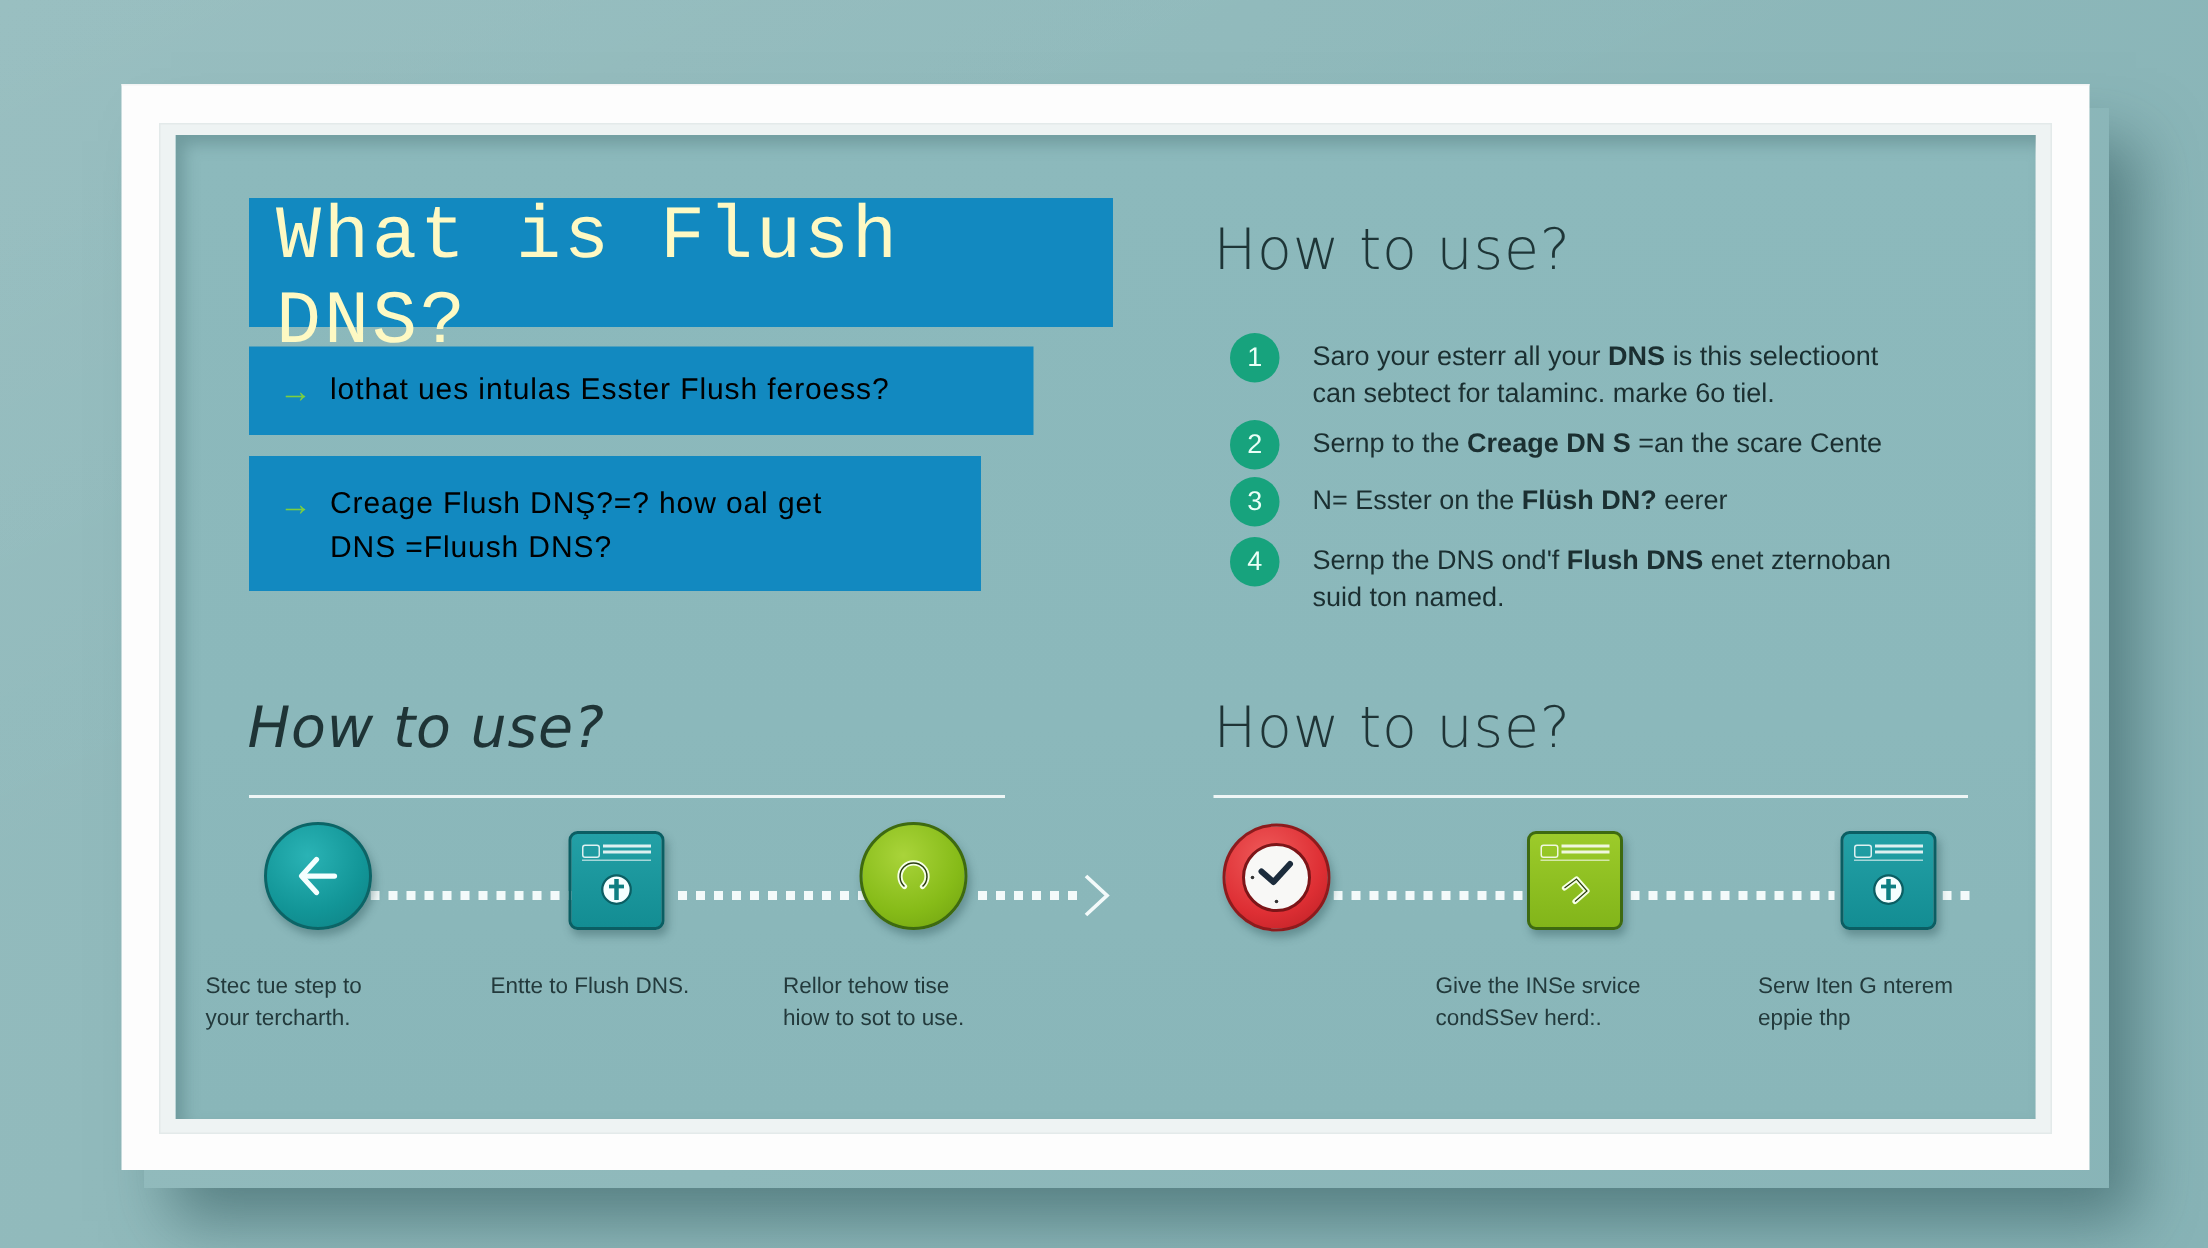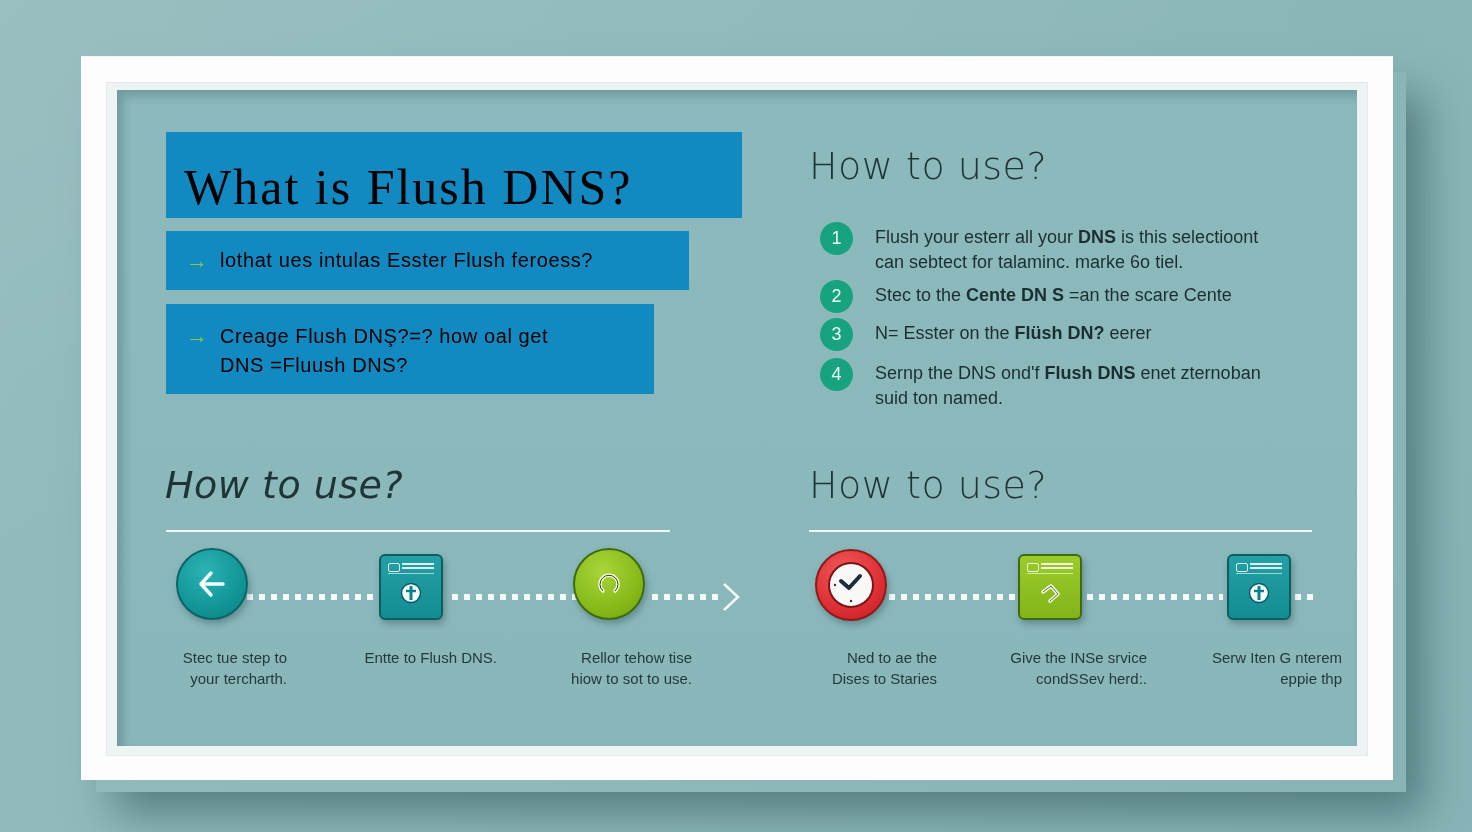--- a/index.html
+++ b/index.html
@@ -36,22 +36,22 @@
       overflow: hidden;
     }
 
     
     .title-box {
       position: absolute; left: 49px; top: 42px; width: 576px; height: 86px;
       background: #1289c0;
       display: flex; align-items: center; padding-left: 18px;
     }
     .title-text {
-      color: #000000; font-size: 50px; font-weight: 400; letter-spacing: 2px;
-      font-family: Liberation Serif, serif;
+      color: #fef9c3; font-size: 50px; font-weight: 400; letter-spacing: 2px;
+      font-family: Liberation Mono, monospace;
       margin-top: 24px;
     }
     .q-box {
       position: absolute; left: 49px; background: #1289c0;
       display: flex; align-items: flex-start; padding-left: 20px;
     }
     .q1 { top: 141px; width: 523px; height: 59px; align-items: center; }
     .q2 { top: 214px; width: 488px; height: 90px; padding-top: 18px; }
     .q-arrow { color: #7dcf3f; font-size: 22px; font-weight: 700; margin-right: 12px; line-height: 1; }
     .q2 .q-arrow { margin-top: 3px; }
@@ -109,21 +109,21 @@
       box-shadow: 2px 4px 6px rgba(30, 70, 72, 0.35);
     }
     .teal-sq { background: linear-gradient(180deg, #23a0a6, #138d93); border: 2px solid #0b5e63; }
     .lime-sq { background: linear-gradient(180deg, #9ccb2a, #82b51a); border: 2px solid #3e6a10; }
     .sq-bar { position: absolute; left: 7px; right: 7px; top: 6px; height: 12px; border-bottom: 1px solid rgba(255,255,255,0.6); }
     .sq-bar::before { content: ""; position: absolute; left: 0; top: 1px; width: 10px; height: 7px; border: 1.5px solid rgba(255,255,255,0.85); border-radius: 2px; }
     .sq-bar::after { content: ""; position: absolute; left: 14px; right: 0; top: 1px; height: 2px; background: rgba(255,255,255,0.85); box-shadow: 0 4px 0 rgba(255,255,255,0.85); }
     .sq-glyph { position: absolute; left: 0; right: 0; top: 26px; display: flex; justify-content: center; }
 
     .step-label {
-      position: absolute; top: 557px; text-align: right; font-size: 15px;
+      position: absolute; top: 557px; text-align: left; font-size: 15px;
       color: #233a3c; line-height: 21px; white-space: pre-line;
     }
   </style>
 </head>
 <body>
 
 <div class="bg-diag"></div>
 <div class="frame-shadow"></div>
 <div class="frame"></div>
 <div class="frame-inner-bevel"></div>
@@ -141,26 +141,26 @@
   <div class="q-box q2">
     <span class="q-arrow">→</span>
     <span class="q-text">Creage Flush DNŞ?=? how oal get
 DNS =Fluush DNS?</span>
   </div>
 
   <div class="rtitle">How to use?</div>
 
   <div class="step" style="top:132px">
     <span class="step-num">1</span>
-    <span class="step-text"><span>Flush your esterr all your </span><b>DNS</b><span> is this selectioont
+    <span class="step-text"><span>Saro your esterr all your </span><b>DNS</b><span> is this selectioont
 can sebtect for talaminc. marke 6o tiel.</span></span>
   </div>
   <div class="step" style="top:190px">
     <span class="step-num">2</span>
-    <span class="step-text"><span>Stec to the </span><b>Cente DN S</b><span> =an the scare Cente</span></span>
+    <span class="step-text"><span>Sernp to the </span><b>Creage DN S</b><span> =an the scare Cente</span></span>
   </div>
   <div class="step" style="top:228px">
     <span class="step-num">3</span>
     <span class="step-text"><span>N= Esster on the </span><b>Flüsh DN?</b><span> eerer</span></span>
   </div>
   <div class="step" style="top:268px">
     <span class="step-num">4</span>
     <span class="step-text"><span>Sernp the DNS ond'f </span><b>Flush DNS</b><span> enet zternoban
 suid ton named.</span></span>
   </div>
@@ -244,19 +244,17 @@
       <div class="sq-glyph">
           <svg width="22" height="22" viewBox="0 0 22 22">
             <circle cx="11" cy="11" r="9.5" fill="#f4ffff" stroke="#0b5e63" stroke-width="1.5"></circle>
             <line x1="11" y1="4" x2="11" y2="18" stroke="#0e7f82" stroke-width="3"></line>
             <line x1="6" y1="9" x2="16" y2="9" stroke="#0e7f82" stroke-width="2.5"></line>
           </svg>
         </div>
     </div>
   </div>
 
-  <div class="step-label" style="left:660px; width:160px">Ned to ae the
-Dises to Staries</div>
   <div class="step-label" style="left:840px; width:190px">Give the INSe srvice
 condSSev herd:.</div>
   <div class="step-label" style="left:1055px; width:170px">Serw Iten G nterem
 eppie thp</div>
 </div>
 
 </body></html>

